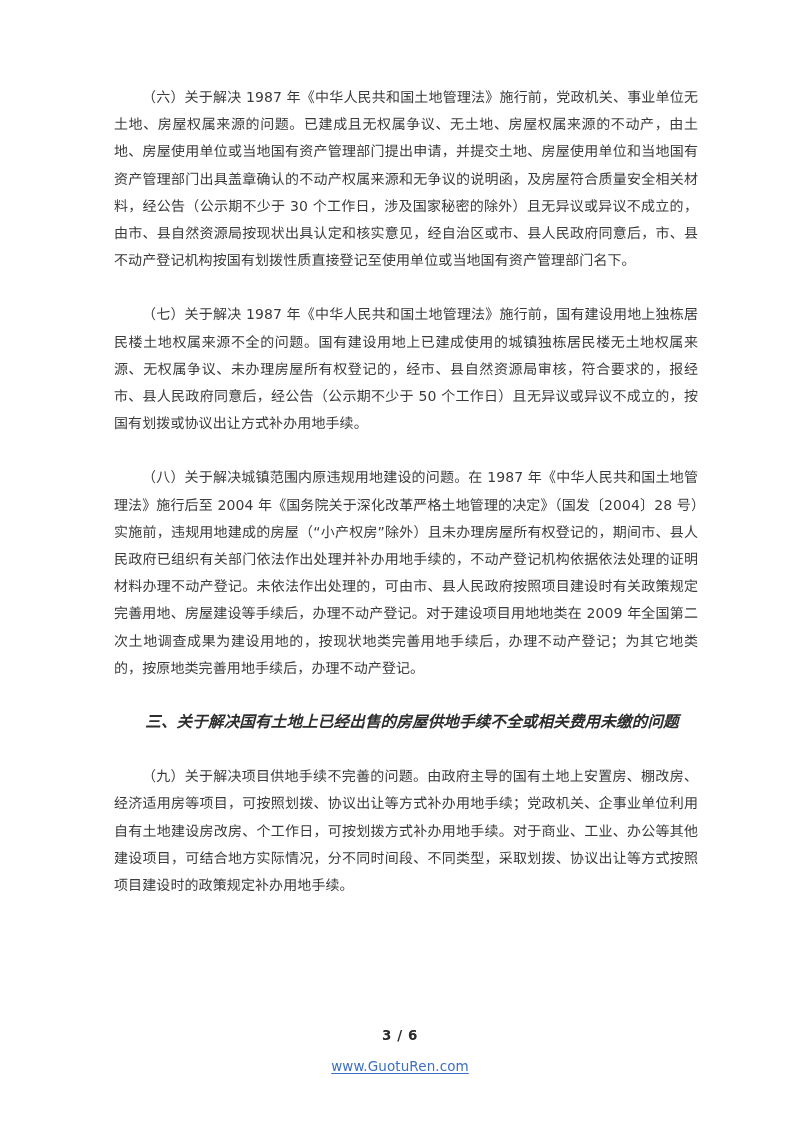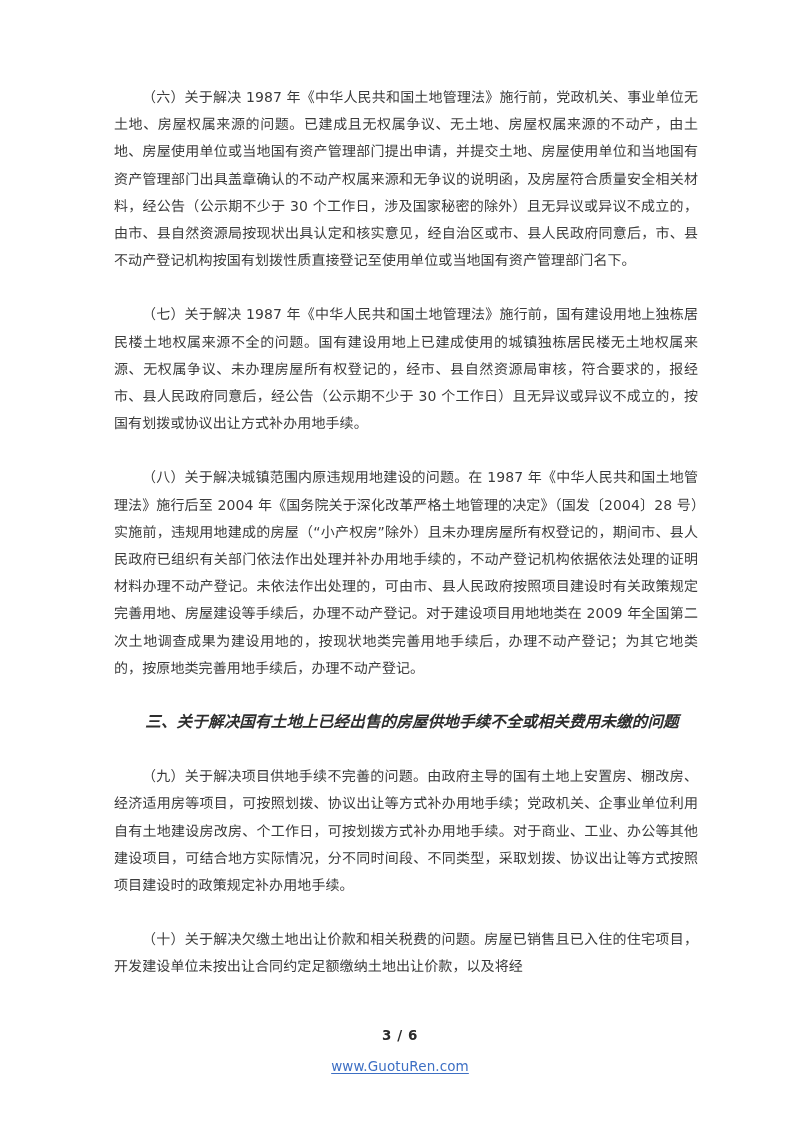--- a/index.html
+++ b/index.html
@@ -98,29 +98,28 @@
 </style>
 </head>
 <body>
 
 <div class="page">
 
   <div class="content">
 
     <p class="para">（六）关于解决 1987 年《中华人民共和国土地管理法》施行前，党政机关、事业单位无土地、房屋权属来源的问题。已建成且无权属争议、无土地、房屋权属来源的不动产，由土地、房屋使用单位或当地国有资产管理部门提出申请，并提交土地、房屋使用单位和当地国有资产管理部门出具盖章确认的不动产权属来源和无争议的说明函，及房屋符合质量安全相关材料，经公告（公示期不少于 30 个工作日，涉及国家秘密的除外）且无异议或异议不成立的，由市、县自然资源局按现状出具认定和核实意见，经自治区或市、县人民政府同意后，市、县不动产登记机构按国有划拨性质直接登记至使用单位或当地国有资产管理部门名下。</p>
 
-    <p class="para">（七）关于解决 1987 年《中华人民共和国土地管理法》施行前，国有建设用地上独栋居民楼土地权属来源不全的问题。国有建设用地上已建成使用的城镇独栋居民楼无土地权属来源、无权属争议、未办理房屋所有权登记的，经市、县自然资源局审核，符合要求的，报经市、县人民政府同意后，经公告（公示期不少于 30 个工作日）且无异议或异议不成立的，按国有划拨或协议出让方式补办用地手续。</p>
+    <p class="para">（七）关于解决 1987 年《中华人民共和国土地管理法》施行前，国有建设用地上独栋居民楼土地权属来源不全的问题。国有建设用地上已建成使用的城镇独栋居民楼无土地权属来源、无权属争议、未办理房屋所有权登记的，经市、县自然资源局审核，符合要求的，报经市、县人民政府同意后，经公告（公示期不少于 50 个工作日）且无异议或异议不成立的，按国有划拨或协议出让方式补办用地手续。</p>
 
     <p class="para">（八）关于解决城镇范围内原违规用地建设的问题。在 1987 年《中华人民共和国土地管理法》施行后至 2004 年《国务院关于深化改革严格土地管理的决定》（国发〔2004〕28 号）实施前，违规用地建成的房屋（“小产权房”除外）且未办理房屋所有权登记的，期间市、县人民政府已组织有关部门依法作出处理并补办用地手续的，不动产登记机构依据依法处理的证明材料办理不动产登记。未依法作出处理的，可由市、县人民政府按照项目建设时有关政策规定完善用地、房屋建设等手续后，办理不动产登记。对于建设项目用地地类在 2009 年全国第二次土地调查成果为建设用地的，按现状地类完善用地手续后，办理不动产登记；为其它地类的，按原地类完善用地手续后，办理不动产登记。</p>
 
     <h2 class="section-heading gap-before-heading">三、关于解决国有土地上已经出售的房屋供地手续不全或相关费用未缴的问题</h2>
 
     <p class="para gap-after-heading">（九）关于解决项目供地手续不完善的问题。由政府主导的国有土地上安置房、棚改房、经济适用房等项目，可按照划拨、协议出让等方式补办用地手续；党政机关、企事业单位利用自有土地建设房改房、个工作日，可按划拨方式补办用地手续。对于商业、工业、办公等其他建设项目，可结合地方实际情况，分不同时间段、不同类型，采取划拨、协议出让等方式按照项目建设时的政策规定补办用地手续。</p>
 
-    <p class="para">（十）关于解决欠缴土地出让价款和相关税费的问题。房屋已销售且已入住的住宅项目，开发建设单位未按出让合同约定足额缴纳土地出让价款，以及将经</p>
 
   </div>
 
   <div class="footer">
     <div class="page-number">3 / 6</div>
     <a class="site-link" href="#">www.GuotuRen.com</a>
   </div>
 
 </div>
 

